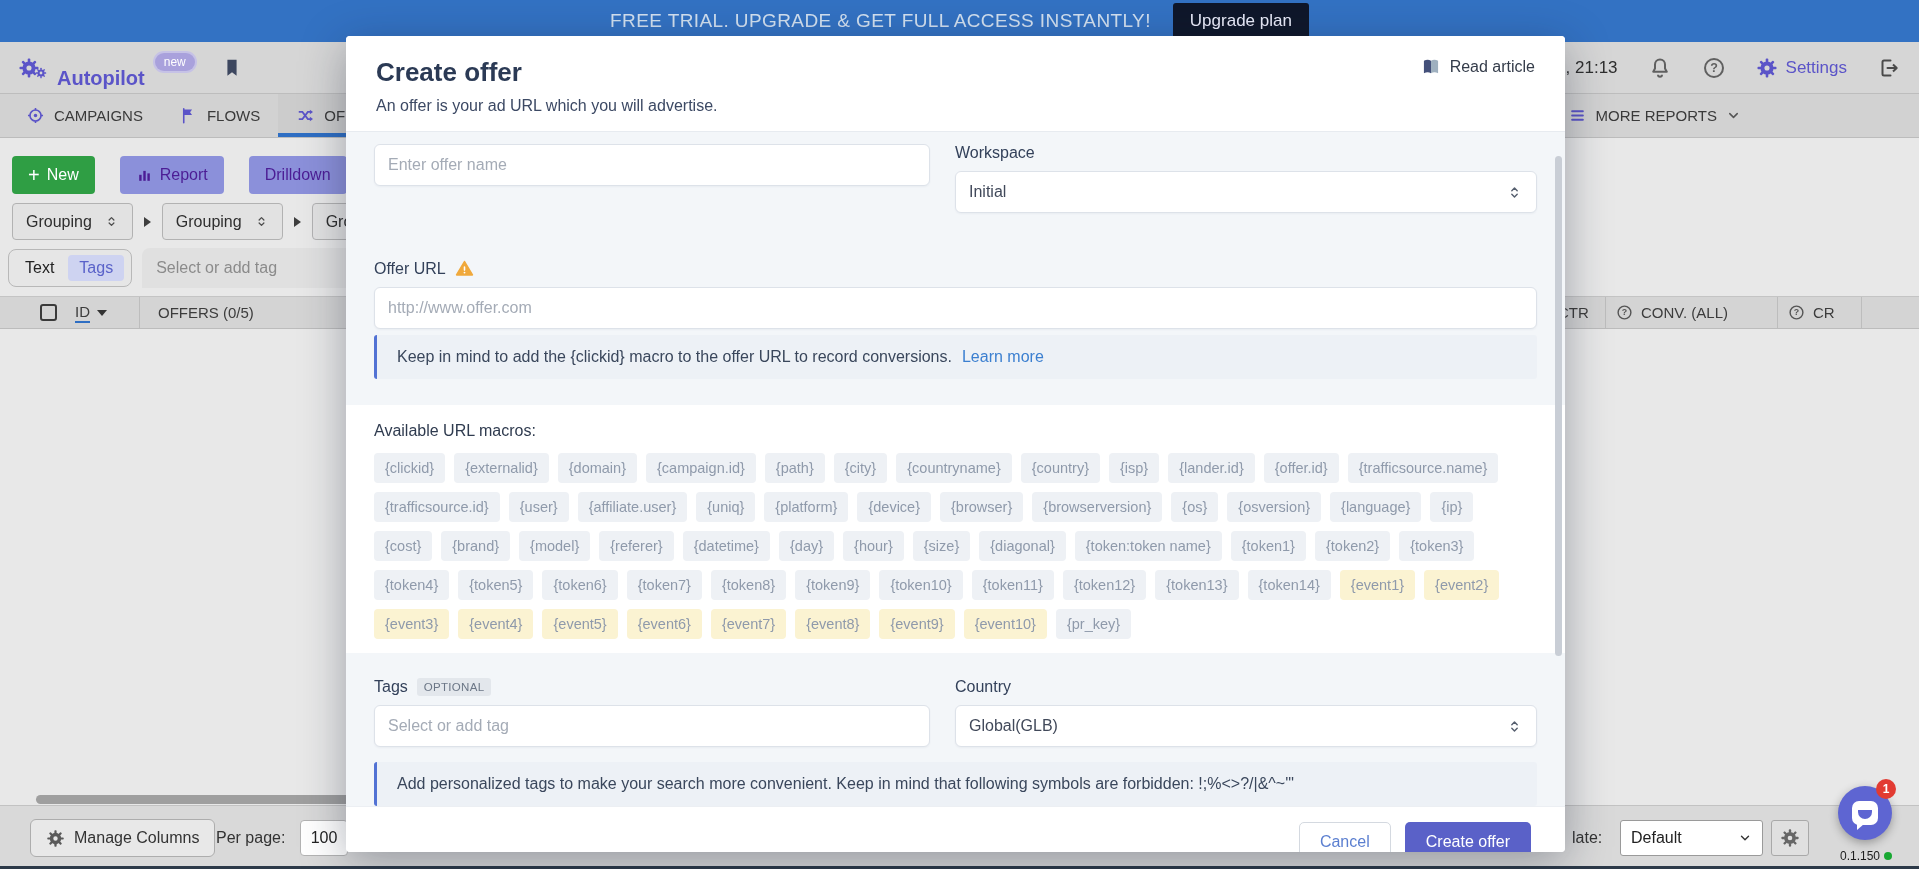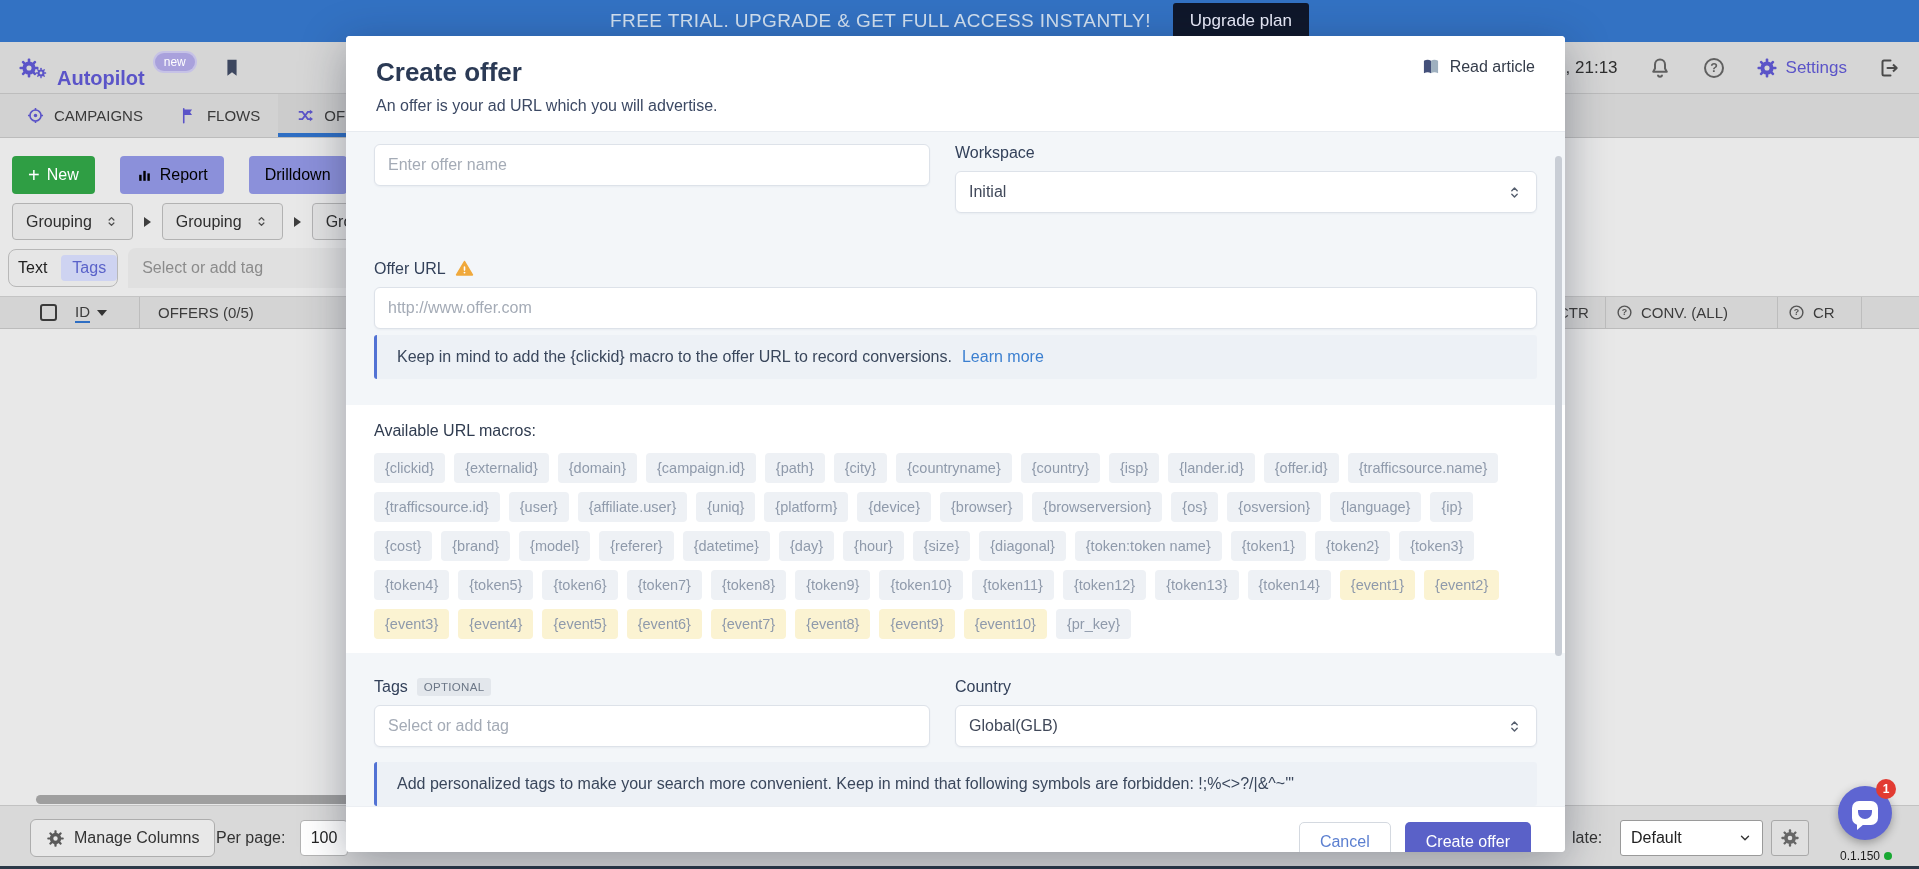--- a/index.html
+++ b/index.html
@@ -30,32 +30,32 @@
   .tab { display:flex; align-items:center; gap:9px; padding:0 18px; font-size:15px; color:#3a3a3a; cursor:pointer; }
   .tab .ic { color:#5b54c8; }
   .tab.active { background:#cccccc; box-shadow:inset 0 -4px 0 #2e6ec3; }
   .more-reports { margin-left:auto; margin-right:170px; display:flex; align-items:center; gap:9px; font-size:15px; color:#3a3a3a; cursor:pointer; }
   .more-reports .ic.list { color:#5b54c8; }
 
   
   .toolbar { top:156px; left:12px; display:flex; gap:25px; z-index:2; }
   .btn { height:38px; display:inline-flex; align-items:center; gap:7px; padding:0 16px; border-radius:4px; font-size:16px; border:none; cursor:pointer; font-family:inherit; }
   .btn-new { background:#2f9e44; color:#fff; }
-  .btn-purple { background:#8b90da; color:#000000; }
+  .btn-purple { background:#8b90da; color:#4c1d95; }
   .btn-pencil { background:#ececec; border:1px solid #c6c6c6; color:#4a4a4a; width:58px; justify-content:center; }
 
   
   .grouping-row { top:203px; left:12px; display:flex; align-items:center; gap:11px; z-index:2; }
   .grouping { height:37px; background:#e2e2e2; border:1px solid #b2b2b2; border-radius:4px; display:flex; align-items:center; gap:12px; padding:0 13px; font-size:16px; color:#2e2e2e; cursor:pointer; }
   .grouping .ic { color:#4c4c4c; }
   .group-sep { width:0; height:0; border-left:7px solid #3e3e3e; border-top:5px solid transparent; border-bottom:5px solid transparent; }
 
   
   .filter-row { top:248px; left:8px; display:flex; align-items:center; z-index:2; }
-  .texttags { display:flex; align-items:center; gap:5px; background:#e6e6e6; border:1px solid #b8b8b8; border-radius:8px; padding:5px 0; }
+  .texttags { display:flex; align-items:center; gap:5px; background:#e6e6e6; border:1px solid #b8b8b8; border-radius:8px; padding:5px 7px; }
   .seg-text { padding:4px 9px; font-size:16px; color:#222; cursor:pointer; }
   .seg-tags { padding:4px 11px; font-size:16px; color:#5a62c9; background:#ced3f1; border-radius:4px; cursor:pointer; }
   .tag-filter { margin-left:10px; width:420px; background:#e0e0e0; border-radius:8px 8px 0 0; padding:11px 14px; color:#8b8b8b; font-size:16px; }
 
   
   .table-head { top:296px; left:0; width:100%; height:33px; background:#d4d4d4; border-top:1px solid #c4c4c4; border-bottom:1px solid #bcbcbc; display:flex; align-items:center; font-size:15px; color:#3c3c3c; z-index:1; }
   .th-left { display:flex; align-items:center; padding-left:40px; gap:18px; height:100%; }
   .cbx { width:17px; height:17px; border:2px solid #3a3a3a; border-radius:3px; background:transparent; cursor:pointer; }
   .id-cell { display:flex; align-items:center; gap:7px; cursor:pointer; }
   .id-label { border-bottom:2px solid #2e6ec3; padding-bottom:1px; }
@@ -261,20 +261,29 @@
         <use href="#i-flag"></use>
       </svg>
     <span>FLOWS</span>
   </div>
   <div class="tab active">
     <svg class="ic" width="19" height="19">
         <use href="#i-shuffle"></use>
       </svg>
     <span>OFFERS</span>
   </div>
+  <div class="more-reports">
+    <svg class="ic list" width="19" height="19">
+        <use href="#i-list"></use>
+      </svg>
+    <span>MORE REPORTS</span>
+    <svg class="ic" width="15" height="15" style="color:#555">
+        <use href="#i-chevdown"></use>
+      </svg>
+  </div>
 </div>
 
 <div class="abs toolbar">
   <button class="btn btn-new">
     <span style="font-size:20px;line-height:1">+</span>
     <span>New</span>
   </button>
   <button class="btn btn-purple">
     <svg class="ic" width="17" height="17">
         <use href="#i-chart"></use>

